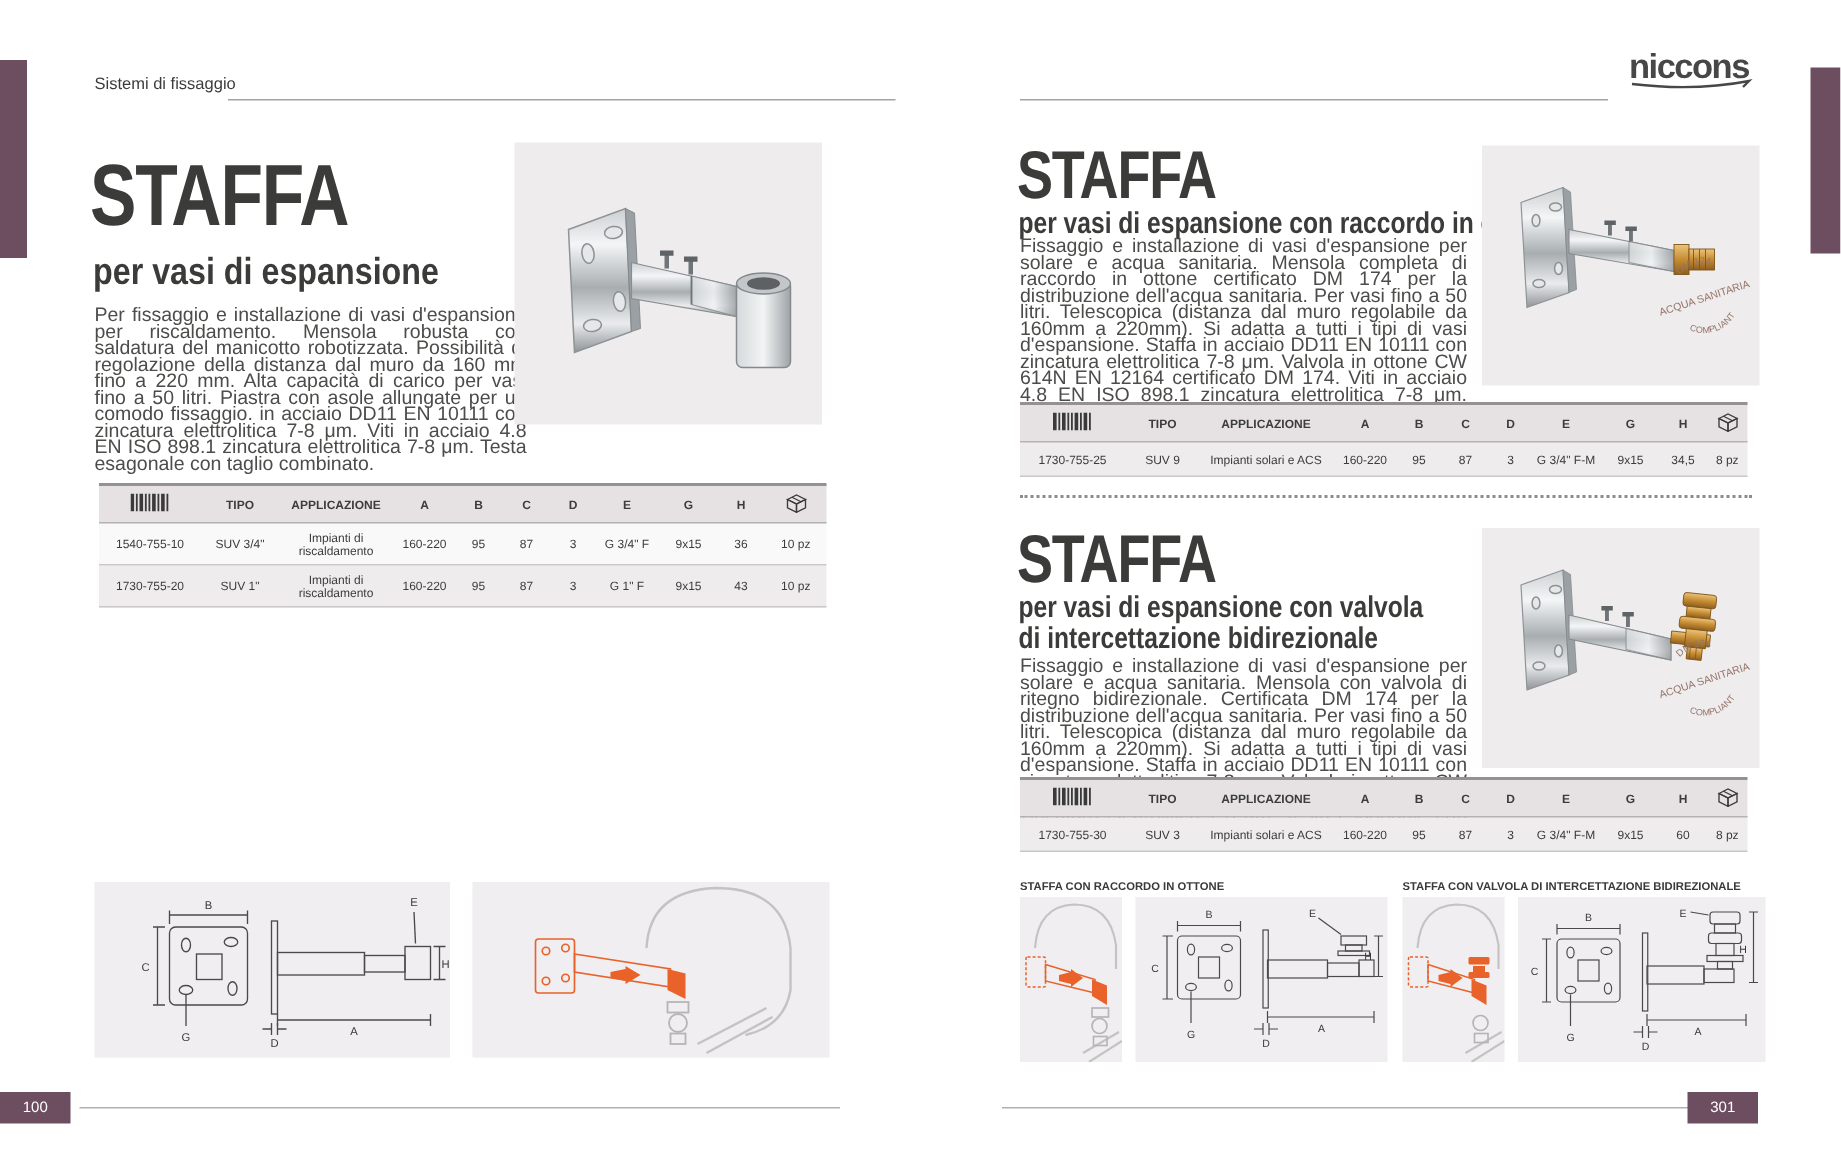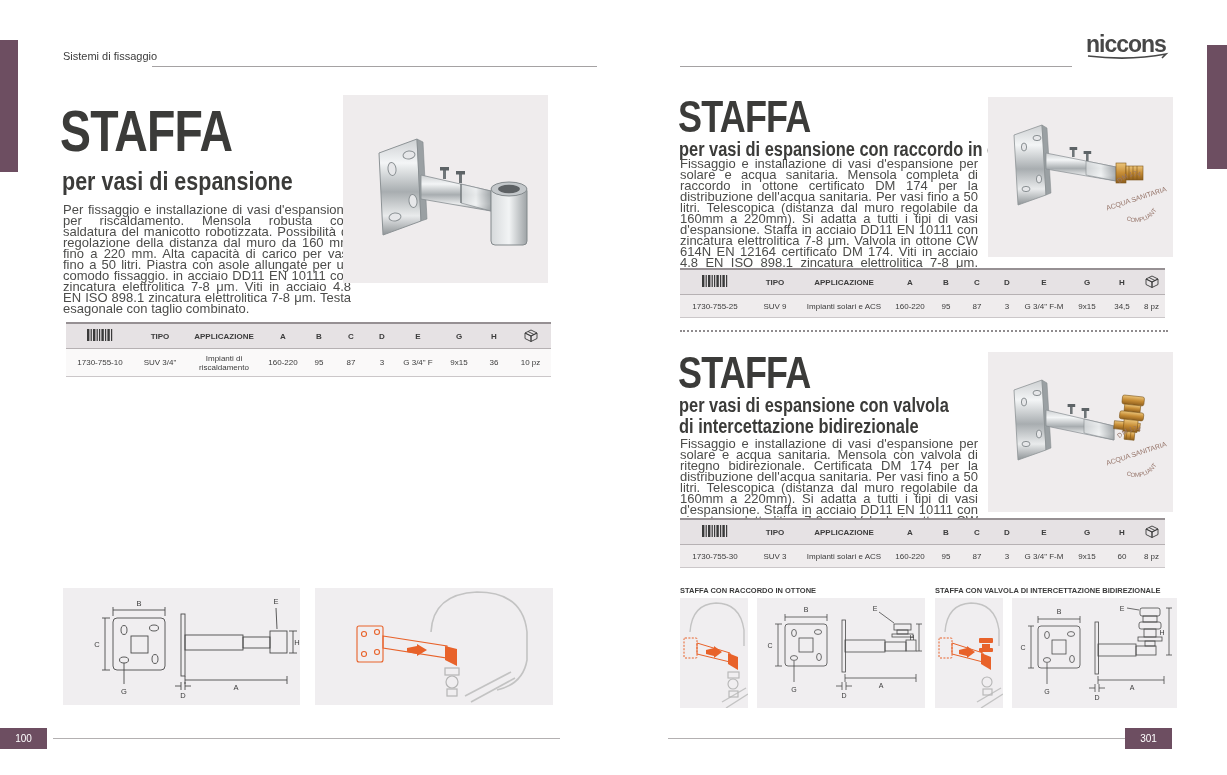--- a/index.html
+++ b/index.html
@@ -136,30 +136,43 @@
               <g fill="none" stroke="#3a3a3a" stroke-width=".9">
                 <polygon points="1,4 7,1 13,4 7,7"></polygon>
                 <polygon points="1,4 7,7 7,12.5 1,9.5"></polygon>
                 <polygon points="13,4 7,7 7,12.5 13,9.5"></polygon>
                 <polyline points="4,2.5 10,5.5"></polyline>
               </g>
             </svg>
       </th>
     </tr>
     <tr class="r1 h27">
-      <td>1730-755-10</td>
+      <td>1540-755-10</td>
       <td>SUV 3/4"</td>
       <td>Impianti di riscaldamento</td>
       <td>160-220</td>
       <td>95</td>
       <td>87</td>
       <td>3</td>
       <td>G 3/4" F</td>
       <td>9x15</td>
       <td>36</td>
+      <td>10 pz</td>
+    </tr>
+    <tr class="r2 h27">
+      <td>1730-755-20</td>
+      <td>SUV 1"</td>
+      <td>Impianti di riscaldamento</td>
+      <td>160-220</td>
+      <td>95</td>
+      <td>87</td>
+      <td>3</td>
+      <td>G 1" F</td>
+      <td>9x15</td>
+      <td>43</td>
       <td>10 pz</td>
     </tr>
   </tbody>
     </table>
 
   <div class="panel" style="left:63px;top:588px;width:237px;height:117px;">
     <svg width="237" height="117" viewBox="0 0 237 117">
       <g fill="none" stroke="#4a4a4a" stroke-width=".9">
         <rect x="50" y="30" width="52" height="52" rx="4"></rect>
         <rect x="68" y="48" width="17" height="17"></rect>

